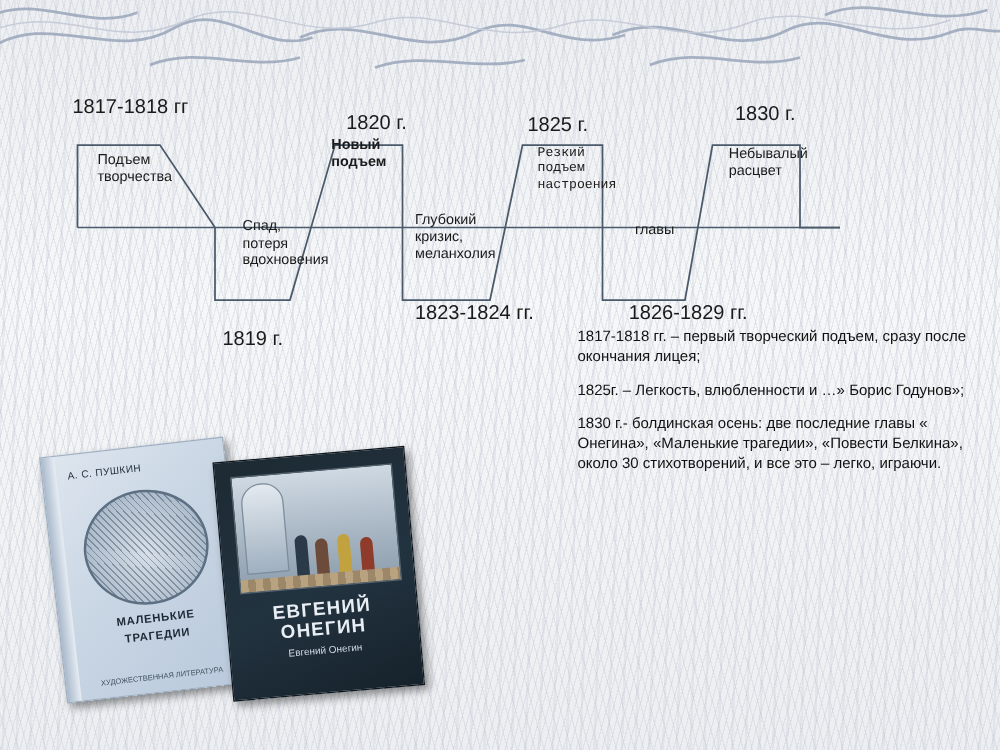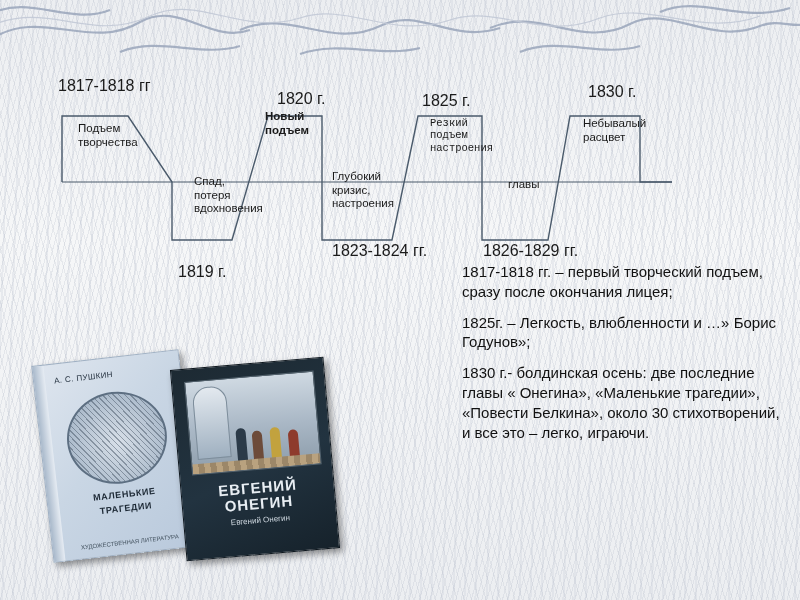--- a/index.html
+++ b/index.html
@@ -60,21 +60,21 @@
   .lbl-small { font-size: 10.5px; font-family: Liberation Mono, monospace; }
   .lbl-box { width: 62px; }
 
   
   .notes {
     position: absolute;
     left: 452px;
     top: 262px;
     width: 336px;
     color: #111111;
-    font-size: 15px;
+    font-size: 12px;
     line-height: 1.32;
   }
   .notes p {
     margin: 0 0 11px 0;
     text-indent: 0;
     padding-left: 10px;
   }
 
   
   .books {
@@ -204,27 +204,27 @@
       <polyline points="62,122 62,56 128,56 172,122 172,180 232,180 268,56 322,56 322,122 322,180 392,180 418,56 482,56 482,122 482,180 548,180 570,56 640,56 640,122 672,122" fill="none" stroke="#4a5a6b" stroke-width="1.4"></polyline>
     </svg>
 
     <div class="lbl lbl-year" style="left:58px; top:17px;">1817-1818 гг</div>
     <div class="lbl lbl-box" style="left:78px; top:62px;">Подъем творчества</div>
     <div class="lbl lbl-box" style="left:178px; top:115px;margin-left:16px;">Спад, потеря вдохновения</div>
     <div class="lbl lbl-year" style="left:178px; top:203px;">1819 г.</div>
 
     <div class="lbl lbl-year" style="left:265px; top:30px;margin-left:12px;">1820 г.</div>
     <div class="lbl lbl-box" style="left:265px; top:50px;font-weight:bold;">Новый подъем</div>
-    <div class="lbl lbl-box" style="left:332px; top:110px; width:72px;">Глубокий кризис, настроения</div>
+    <div class="lbl lbl-box" style="left:332px; top:110px; width:72px;">Глубокий кризис, меланхолия</div>
     <div class="lbl lbl-year" style="left:332px; top:182px;text-align:center;">1823-1824 гг.</div>
 
     <div class="lbl lbl-year" style="left:422px; top:32px;">1825 г.</div>
     <div class="lbl lbl-small lbl-box" style="left:430px; top:57px; width:54px;">Резкий подъем настроения</div>
     <div class="lbl" style="left:508px; top:118px;">главы</div>
-    <div class="lbl lbl-year" style="left:483px; top:182px;">1826-1829 гг.</div>
+    <div class="lbl lbl-year" style="left:503px; top:182px;">1826-1829 гг.</div>
 
     <div class="lbl lbl-year" style="left:588px; top:23px;">1830 г.</div>
     <div class="lbl lbl-box" style="left:583px; top:57px; width:80px;">Небывалый расцвет</div>
   </div>
 
   <div class="notes">
     <p>1817-1818 гг. – первый творческий подъем, сразу после окончания лицея;</p>
     <p>1825г. – Легкость, влюбленности и …» Борис Годунов»;</p>
     <p>1830 г.- болдинская осень: две последние главы « Онегина», «Маленькие трагедии», «Повести Белкина», около 30 стихотворений, и все это – легко, играючи.</p>
   </div>

